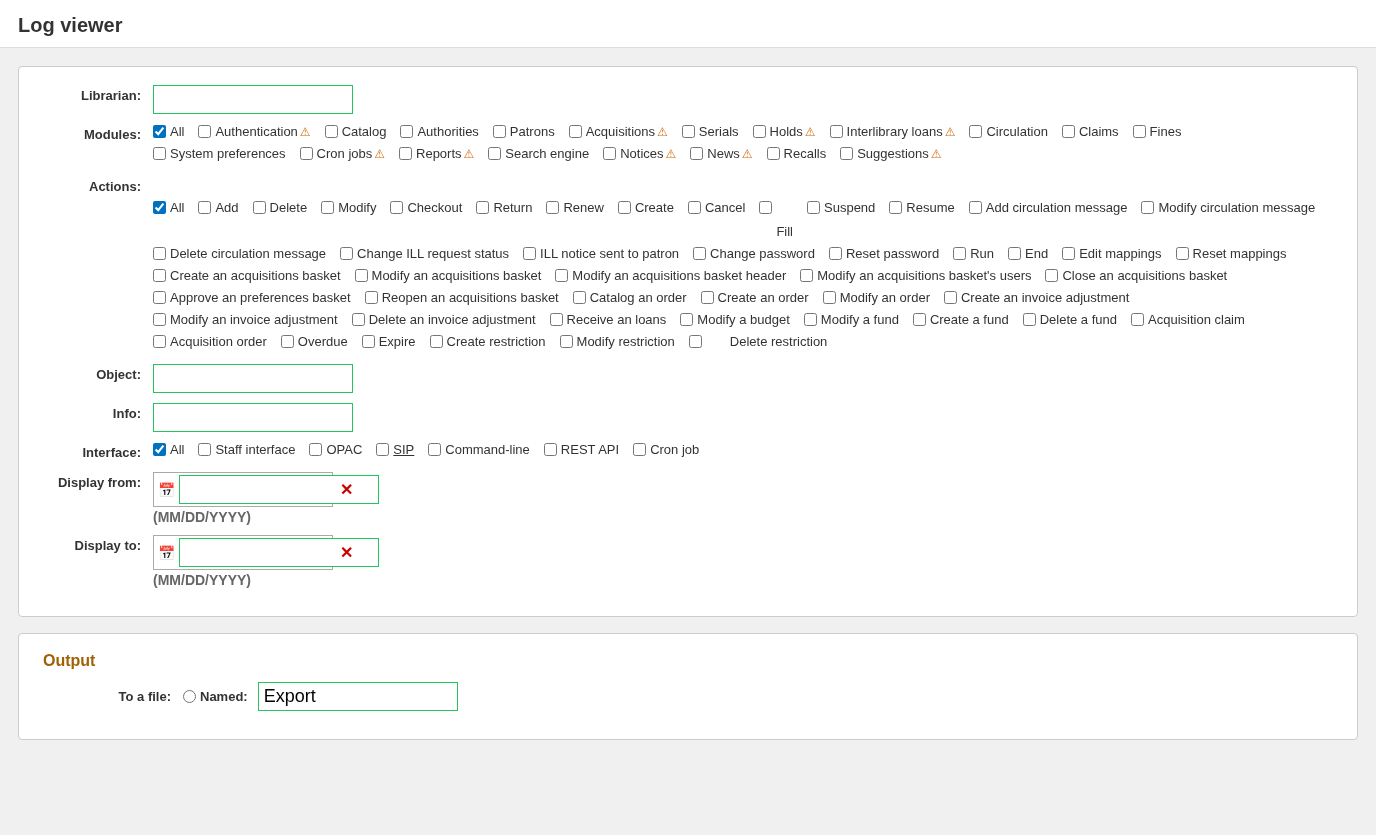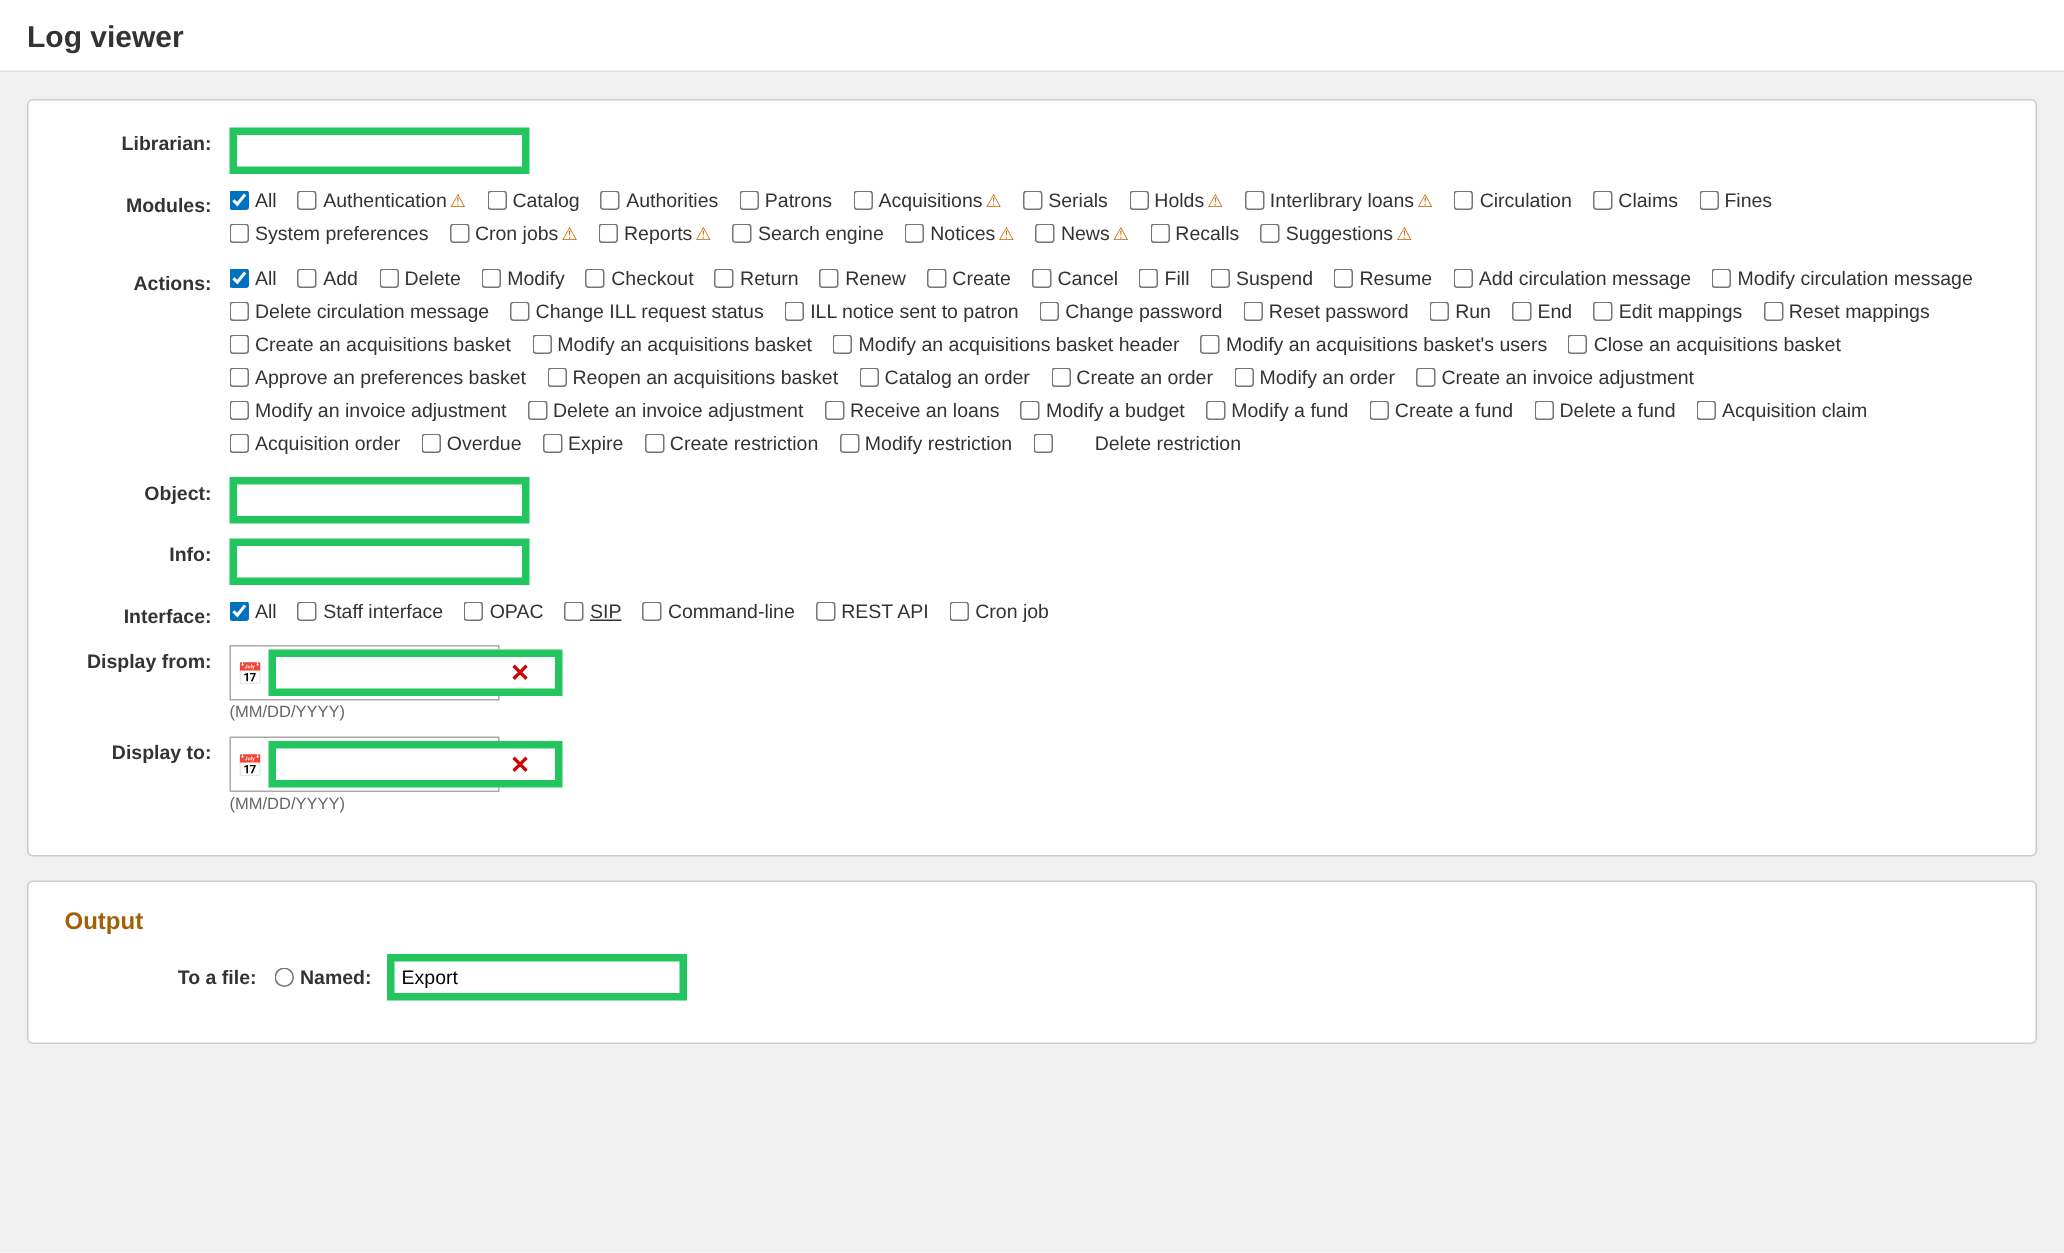--- a/index.html
+++ b/index.html
@@ -37,23 +37,23 @@
       min-width: 110px;
       padding-top: 3px;
       text-align: right;
       padding-right: 12px;
       color: #333;
     }
     .form-control-wrap {
       flex: 1;
     }
     input[type="text"] {
-      border: 5px solid #22c55e;
+      border: 1px solid #22c55e;
       padding: 3px 5px;
-      font-size: 13px;
+      font-size: 18px;
       width: 200px;
     }
     .checkbox-grid {
       display: flex;
       flex-wrap: wrap;
       gap: 2px 0px;
     }
     .checkbox-item {
       display: flex;
       align-items: center;
@@ -98,23 +98,24 @@
     .clear-btn {
       background: none;
       border: none;
       cursor: pointer;
       color: #cc0000;
       font-size: 16px;
       font-weight: bold;
       padding: 0 3px;
     }
     .date-hint {
-      font-size: 11px;
+      font-size: 14px;
       color: #666;
       margin-top: 2px;
+      font-weight: bold;
     }
     .output-section {
       background: #fff;
       border: 1px solid #ccc;
       border-radius: 4px;
       padding: 18px 24px;
       margin-bottom: 16px;
     }
     .output-title {
       font-size: 16px;
@@ -313,21 +314,21 @@
             <div class="checkbox-item">
               <input type="checkbox" id="act-create" style="">
               <label for="act-create" style="cursor: pointer;">Create</label>
             </div>
             <div class="checkbox-item">
               <input type="checkbox" id="act-cancel" style="">
               <label for="act-cancel" style="cursor: pointer;">Cancel</label>
             </div>
             <div class="checkbox-item">
               <input type="checkbox" id="act-fill" style="">
-              <label for="act-fill" style="cursor: pointer;">Fill</label>
+              <label for="act-fill" style="cursor: pointer; margin-top: 48px;">Fill</label>
             </div>
             <div class="checkbox-item">
               <input type="checkbox" id="act-suspend" style="">
               <label for="act-suspend" style="cursor: pointer;">Suspend</label>
             </div>
             <div class="checkbox-item">
               <input type="checkbox" id="act-resume" style="">
               <label for="act-resume" style="cursor: pointer;">Resume</label>
             </div>
             <div class="checkbox-item">

